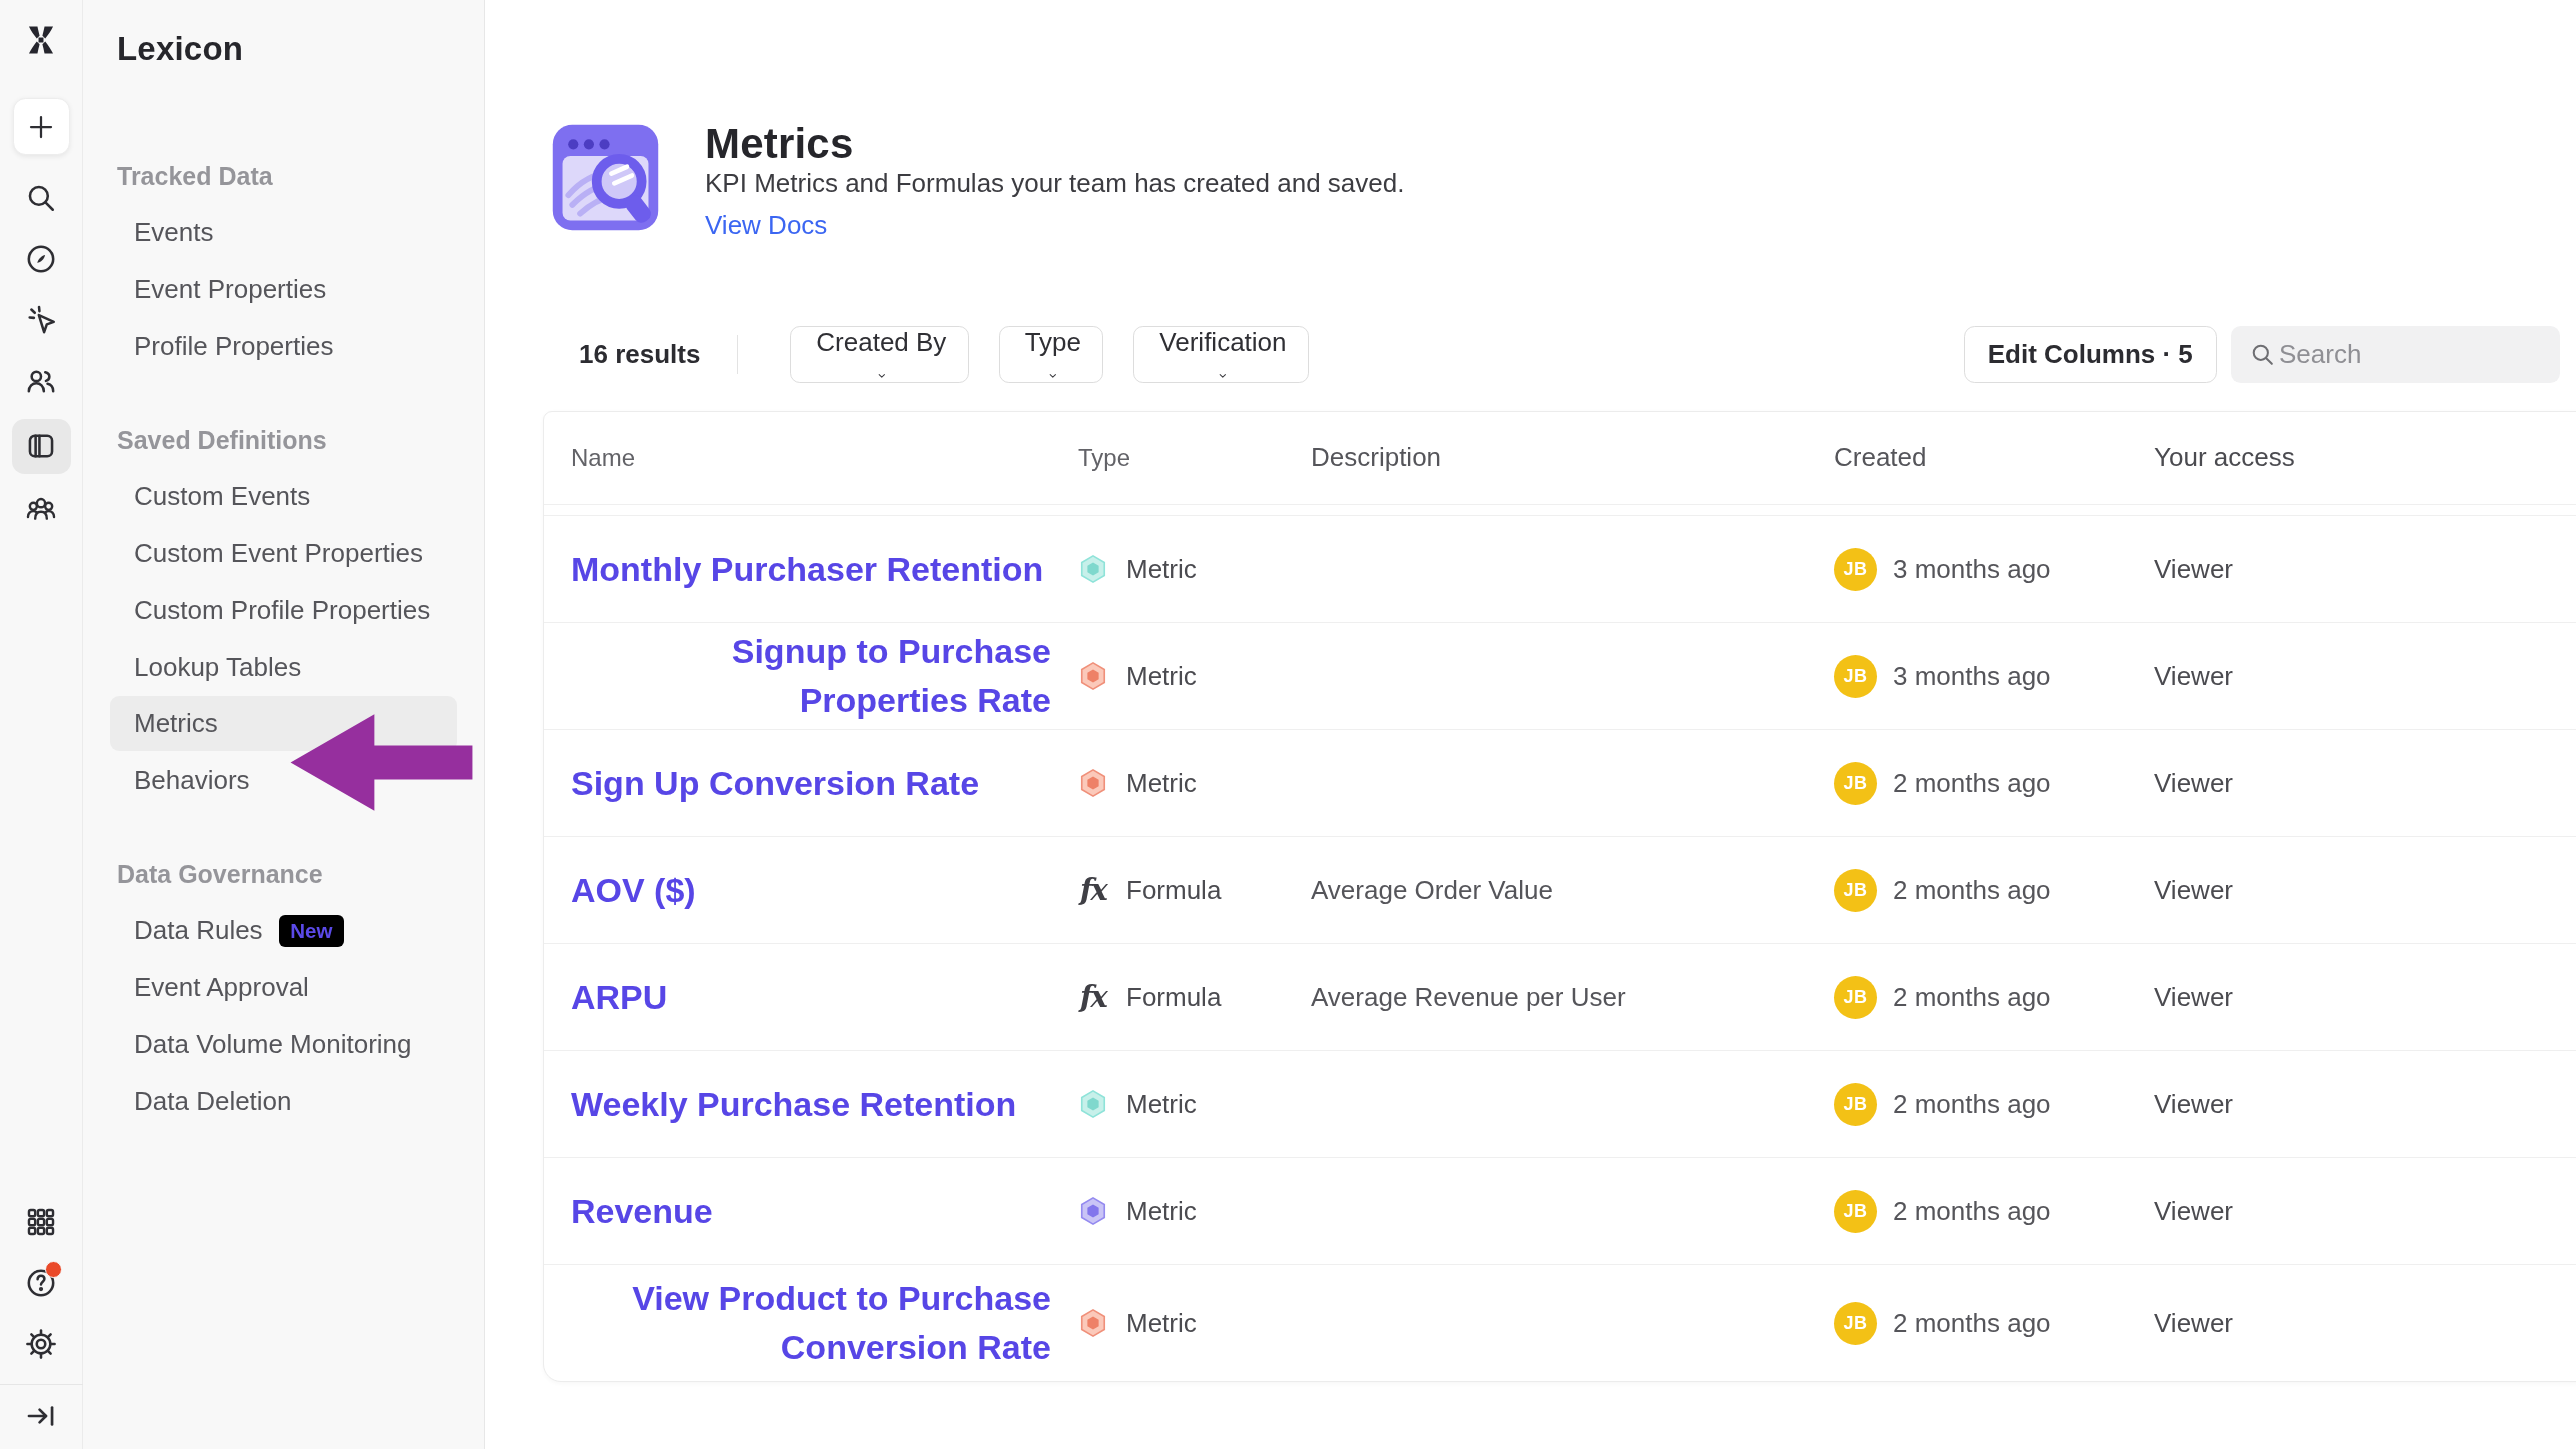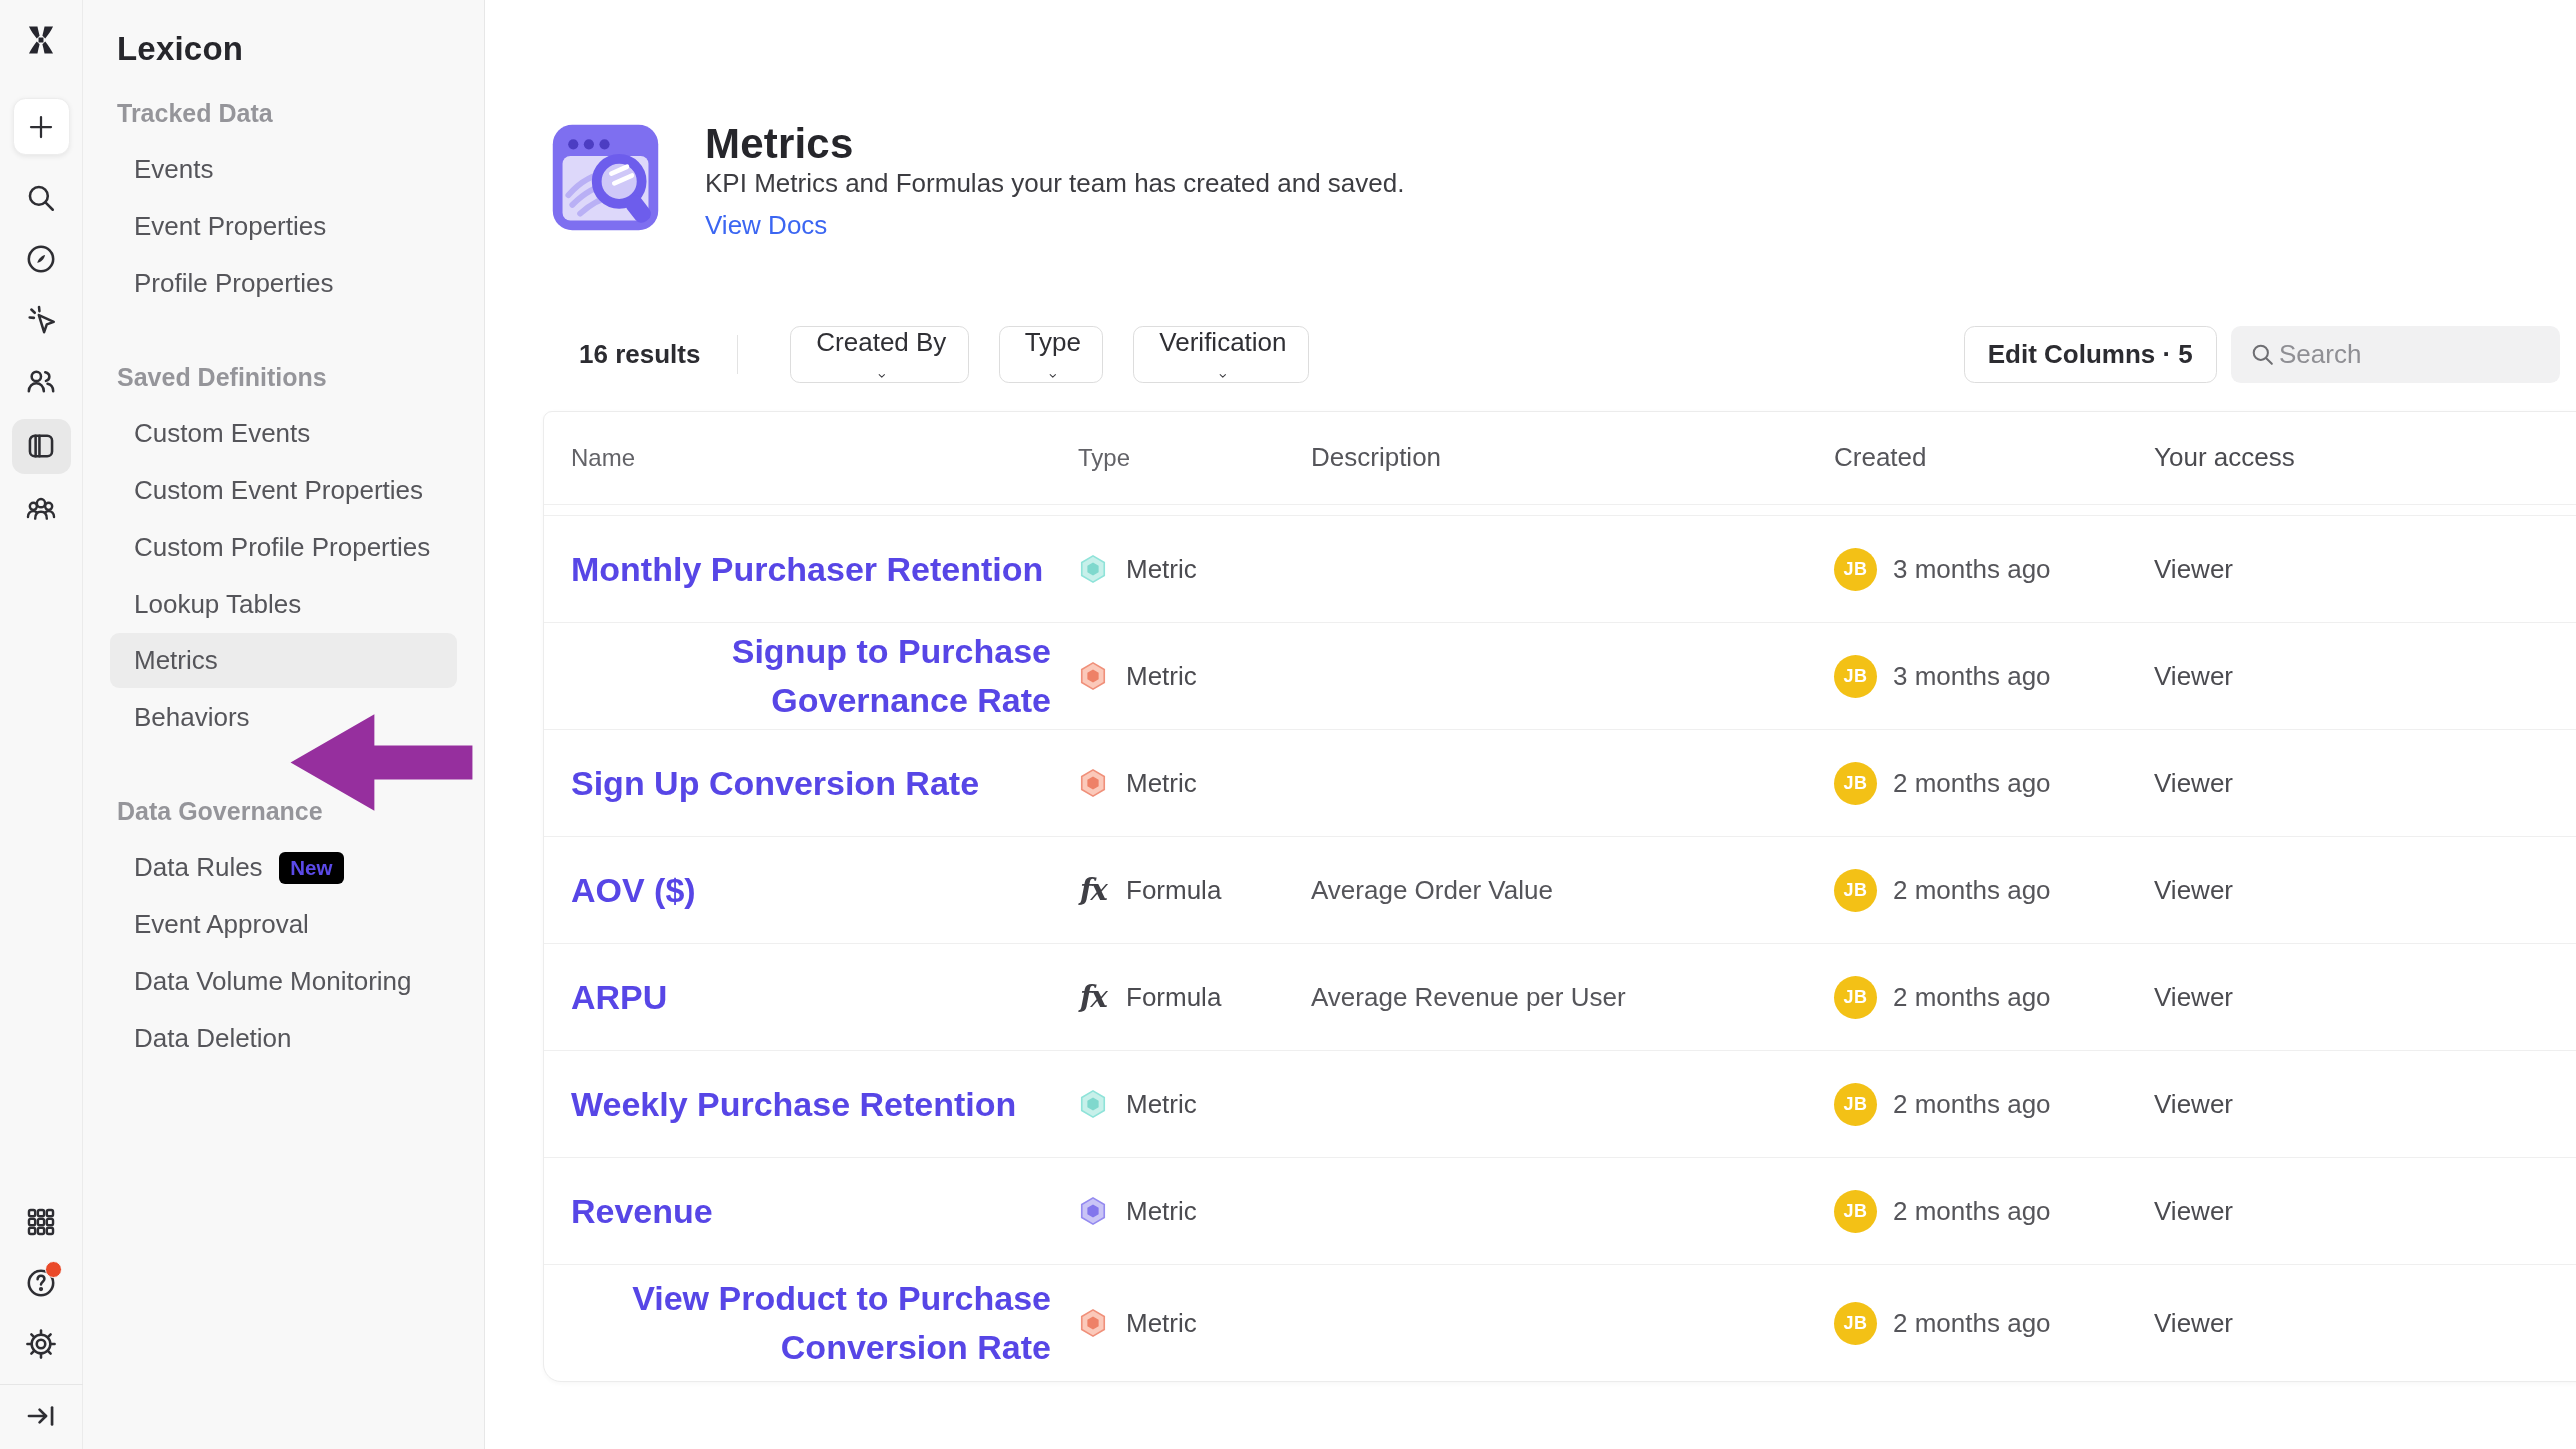--- a/index.html
+++ b/index.html
@@ -22,21 +22,21 @@
   .rail-bottom { margin-top:auto; display:flex; flex-direction:column; align-items:center; width:100%; }
   .rail-divider { width:83px; height:0.9px; background:#e6e6e6; margin-top:21.3px; }
   .help-wrap { position:relative; }
   .red-dot { position:absolute; right:-2.7px; top:-3.6px; width:17px; height:17px; border-radius:50%;
              background:#ea4a2a; border:1.8px solid #f8f8f8; }
 
   
   .sidebar { position:absolute; left:83px; top:0; width:402px; height:1450px; background:#f8f8f8;
              border-right:0.9px solid #e7e7e7; }
   .side-title { font-size:33px; font-weight:700; color:#26262b; padding:30px 0 0 34px; letter-spacing:0.2px; }
-  .side-sections { margin-top:31px; }
+  .side-sections { margin-top:94px; }
   .side-section { margin-top:52px; }
   .side-section:first-child { margin-top:0; }
   .side-header { font-size:25px; font-weight:600; color:#95959a; padding:0 0 12.5px 34px; }
   .side-item { height:55px; margin:1.8px 27px; border-radius:9px; display:flex; align-items:center;
                padding-left:24px; font-size:26px; color:#55555a; cursor:pointer; }
   .side-item.active { background:#ececec; }
   .new-badge { margin-left:16px; background:#000000; color:#5b4ae8; font-size:20.5px; font-weight:600;
                padding:4.4px 11.6px; border-radius:6px; }
 
   
@@ -344,21 +344,21 @@
             <span class="type-label">Metric</span>
           </div>
           <div class="c-desc"></div>
           <div class="c-created">
             <span class="avatar">JB</span>
             <span>3 months ago</span>
           </div>
           <div class="c-access">Viewer</div>
         </div>
         <div class="trow">
-          <div class="c-name"><a class="name-link">Signup to Purchase Governance Rate</a></div>
+          <div class="c-name"><a class="name-link">Signup to Purchase Properties Rate</a></div>
           <div class="c-type">
             <svg class="hexicon" viewBox="0 0 24 24">
               <polygon points="12,1.5 21,6.75 21,17.25 12,22.5 3,17.25 3,6.75" fill="#fbc9ba" stroke="#f0907a" stroke-width="1.3"></polygon>
               <polygon points="12,6.75 16.5,9.4 16.5,14.6 12,17.25 7.5,14.6 7.5,9.4" fill="#ee8167"></polygon>
             </svg>
             <span class="type-label">Metric</span>
           </div>
           <div class="c-desc"></div>
           <div class="c-created">
             <span class="avatar">JB</span>

